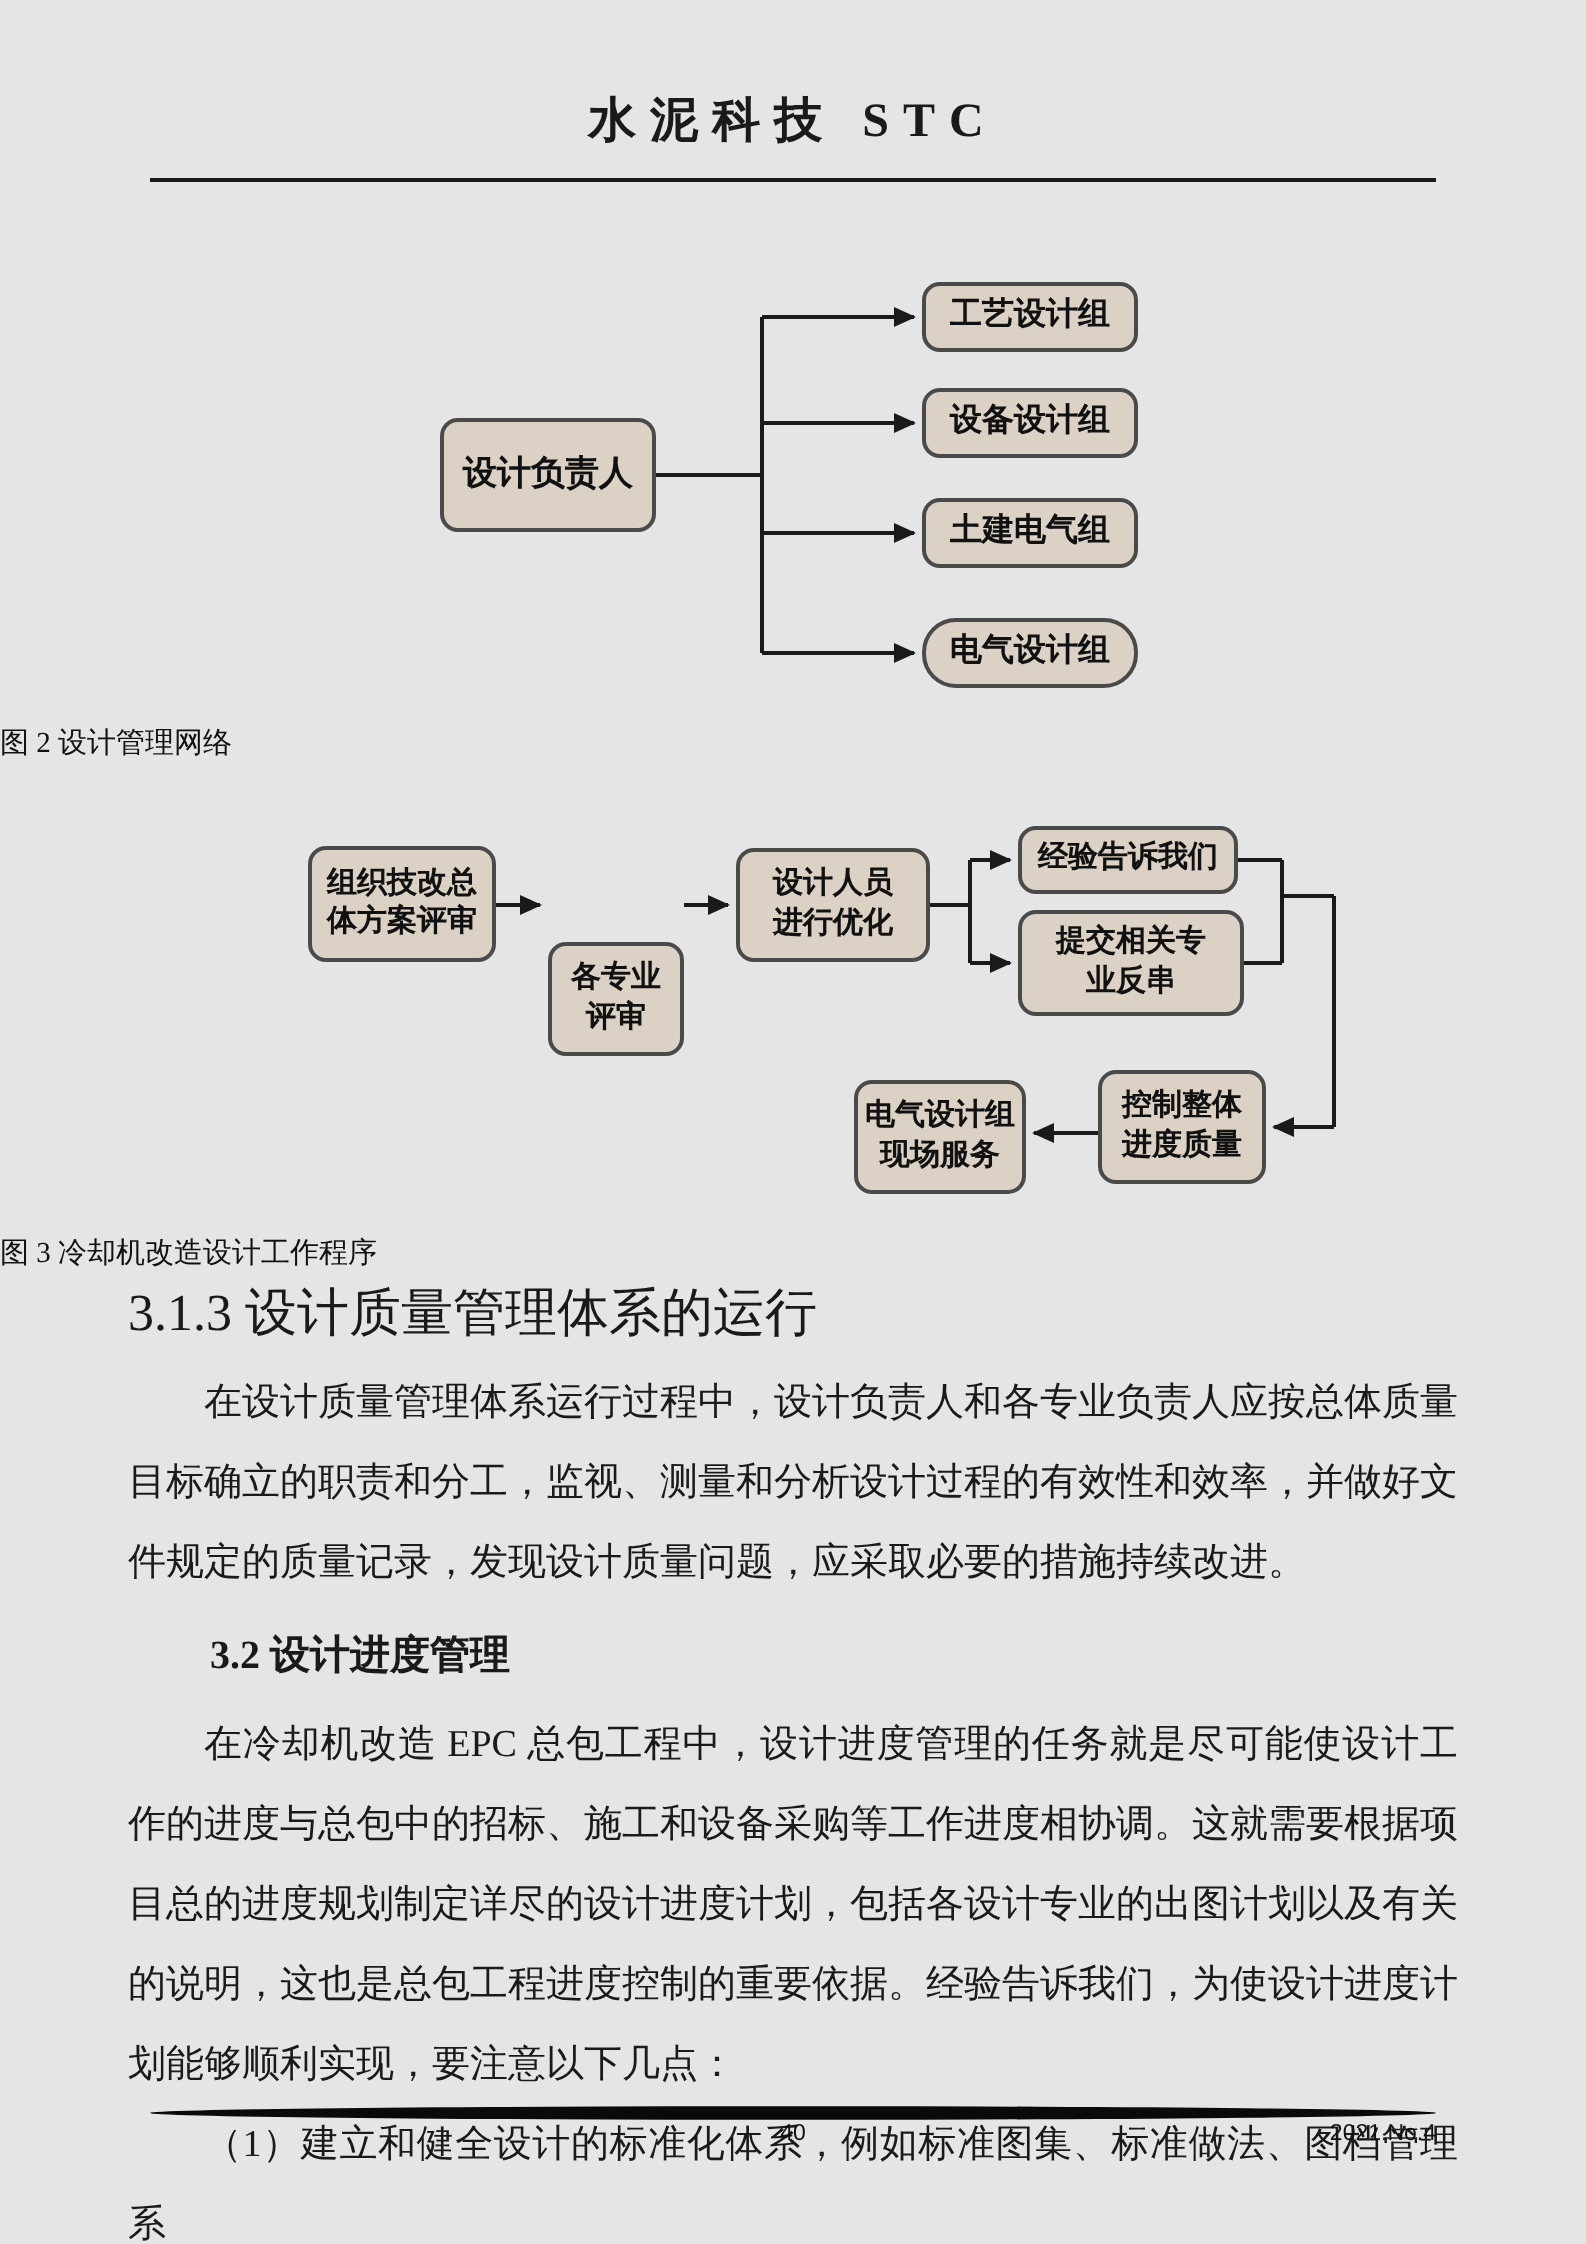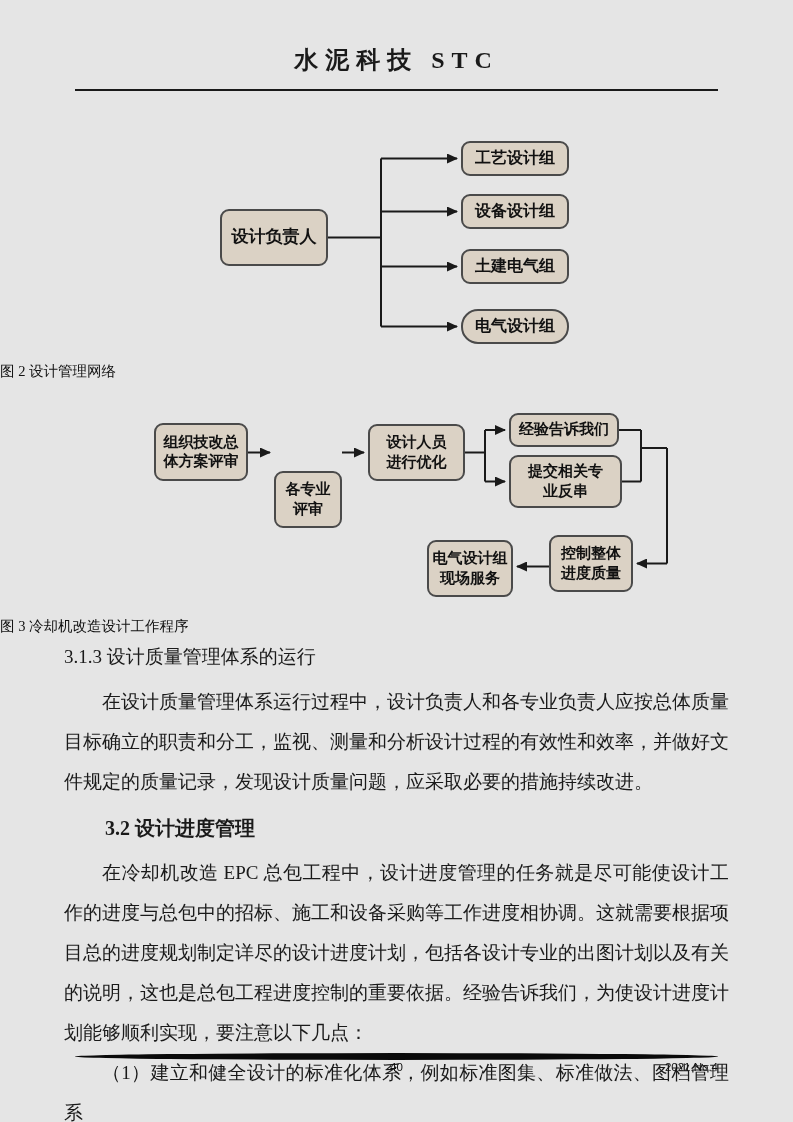--- a/index.html
+++ b/index.html
@@ -43,21 +43,21 @@
   .fig-caption{
     position:absolute;left:0;width:100%;
     text-align:left;font-size:14.5px;color:#111;
   }
   
   .content{
     position:absolute;left:64px;top:641px;width:665px;
     font-size:19px;
   }
   .content p{margin:0;}
-  .h313{line-height:32px;margin:0;font-size:19px;font-weight:400;}
+  .h313{line-height:32px;margin:0;font-size:26px;font-weight:400;}
   .para{
     text-indent:2em;
     line-height:40px;
     text-align:justify;
   }
   .h32{font-size:20px;font-weight:700;line-height:36px;margin:0;}
   
   .footer-bar{position:absolute;left:75px;top:1052px;}
   .footer-row{
     position:absolute;top:1061px;left:75px;width:643px;height:16px;

